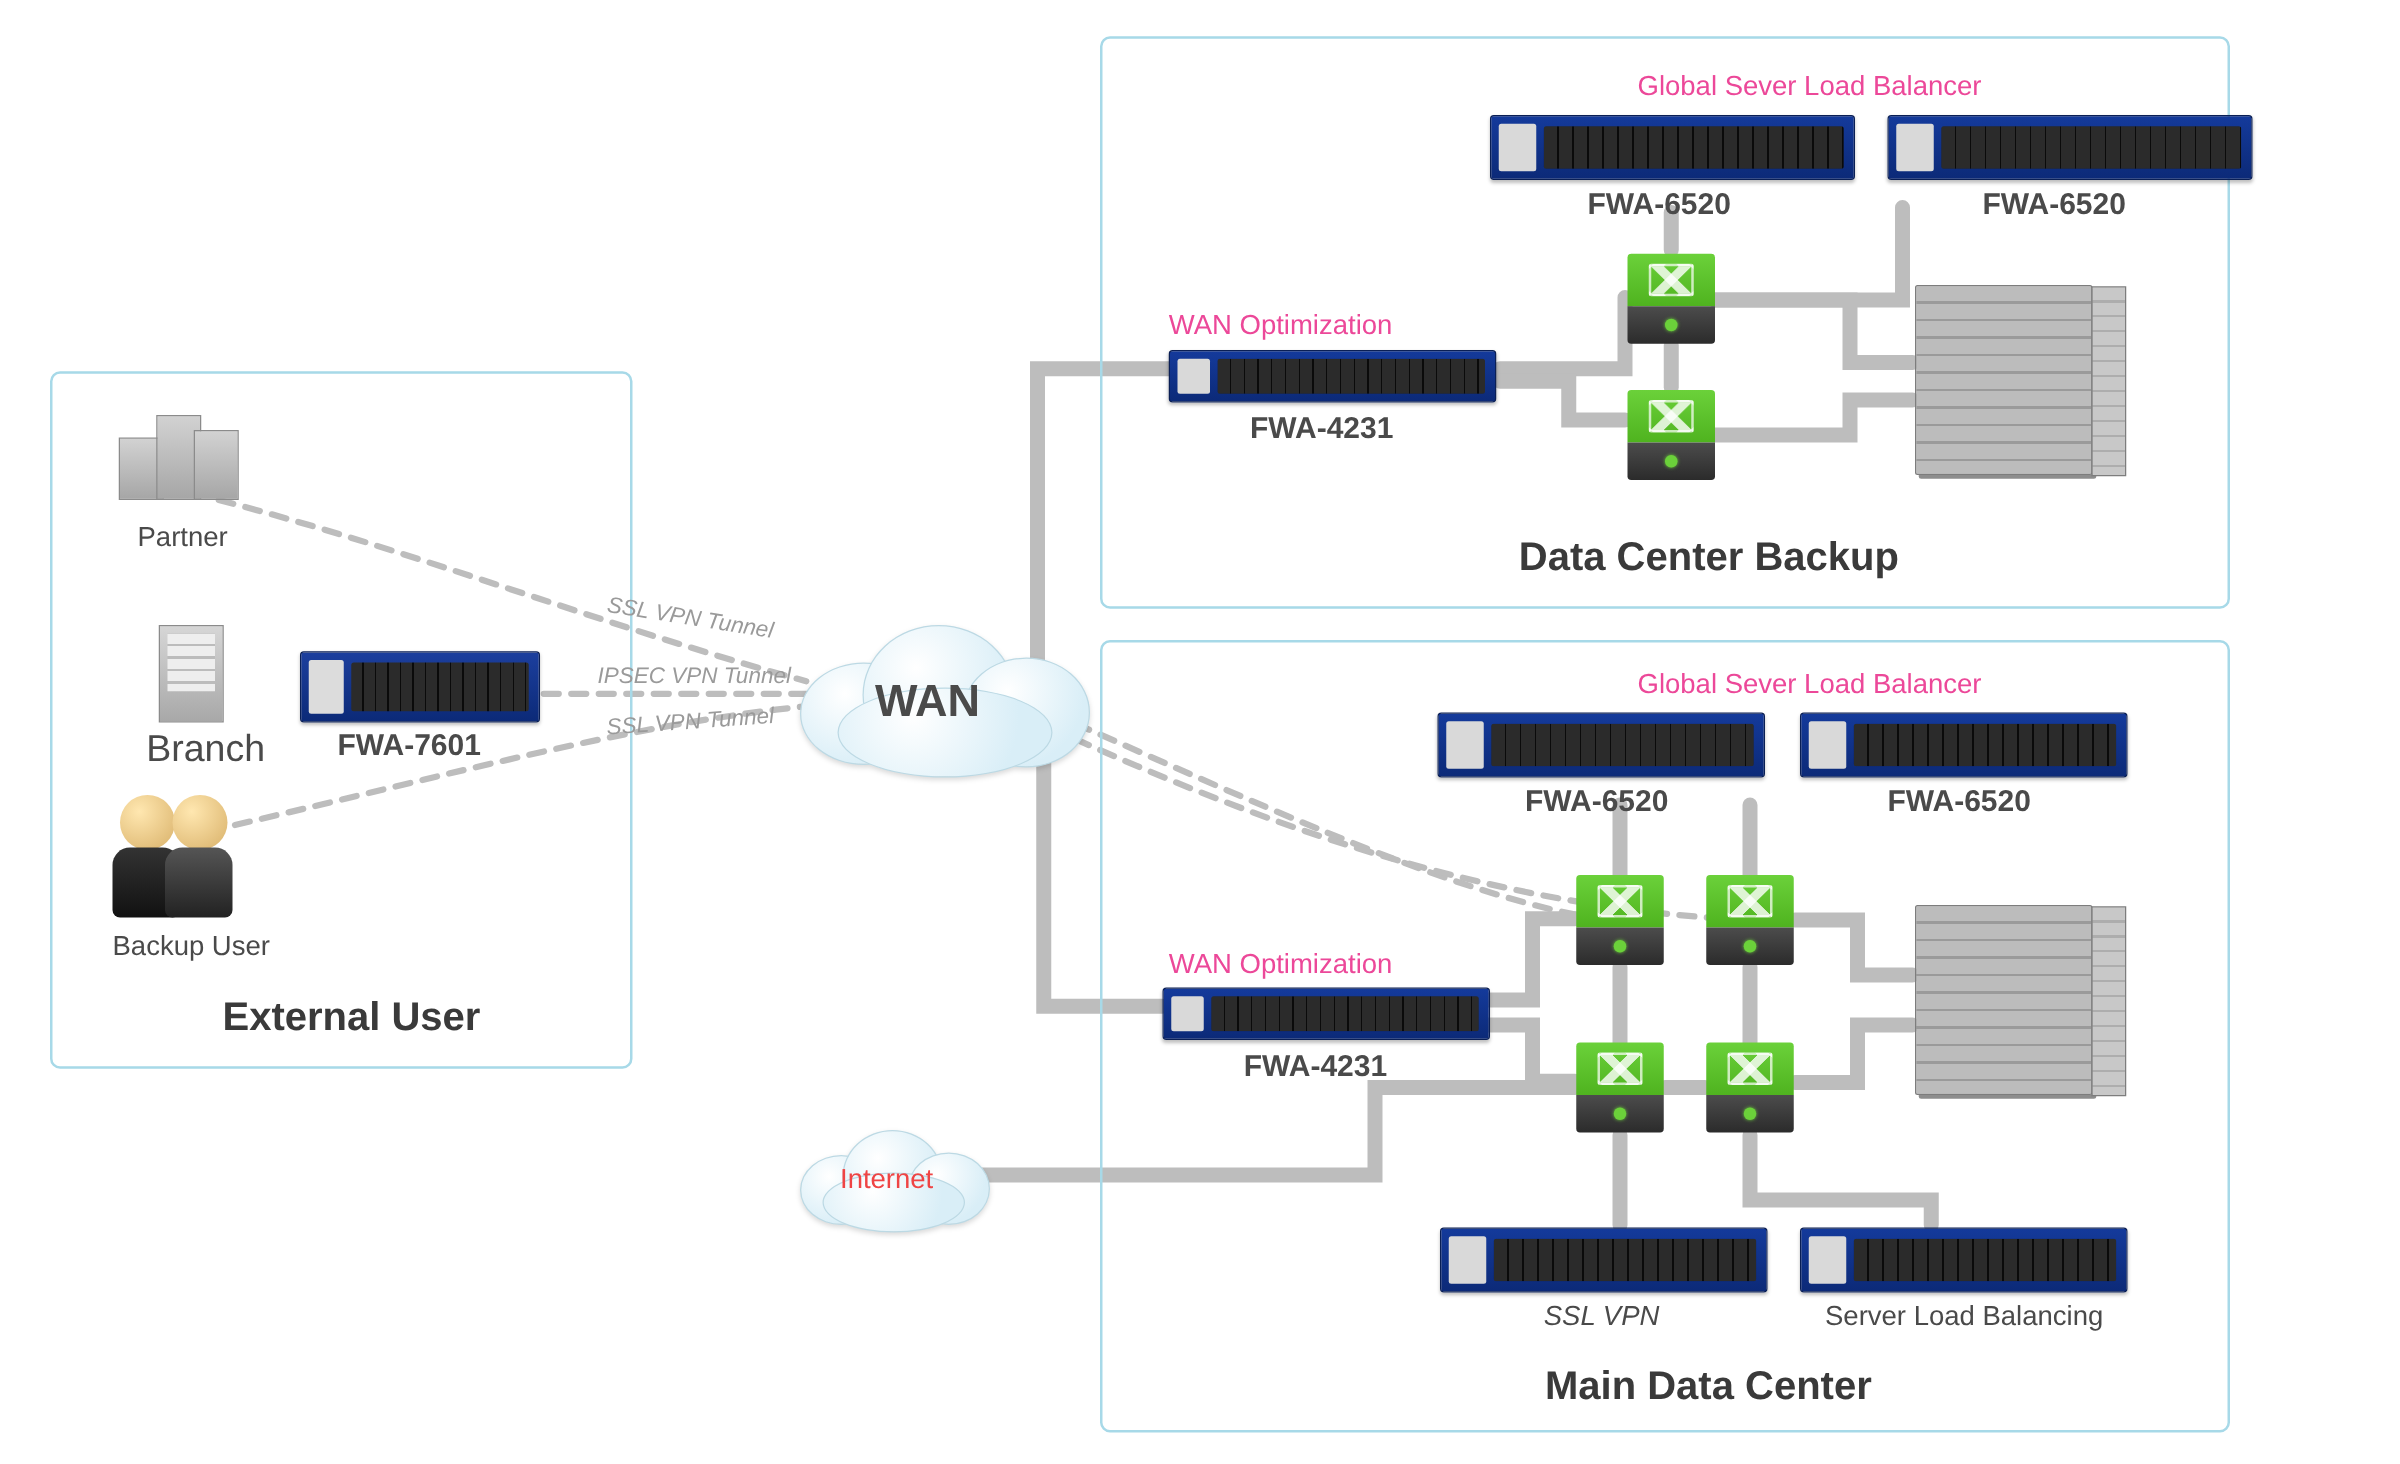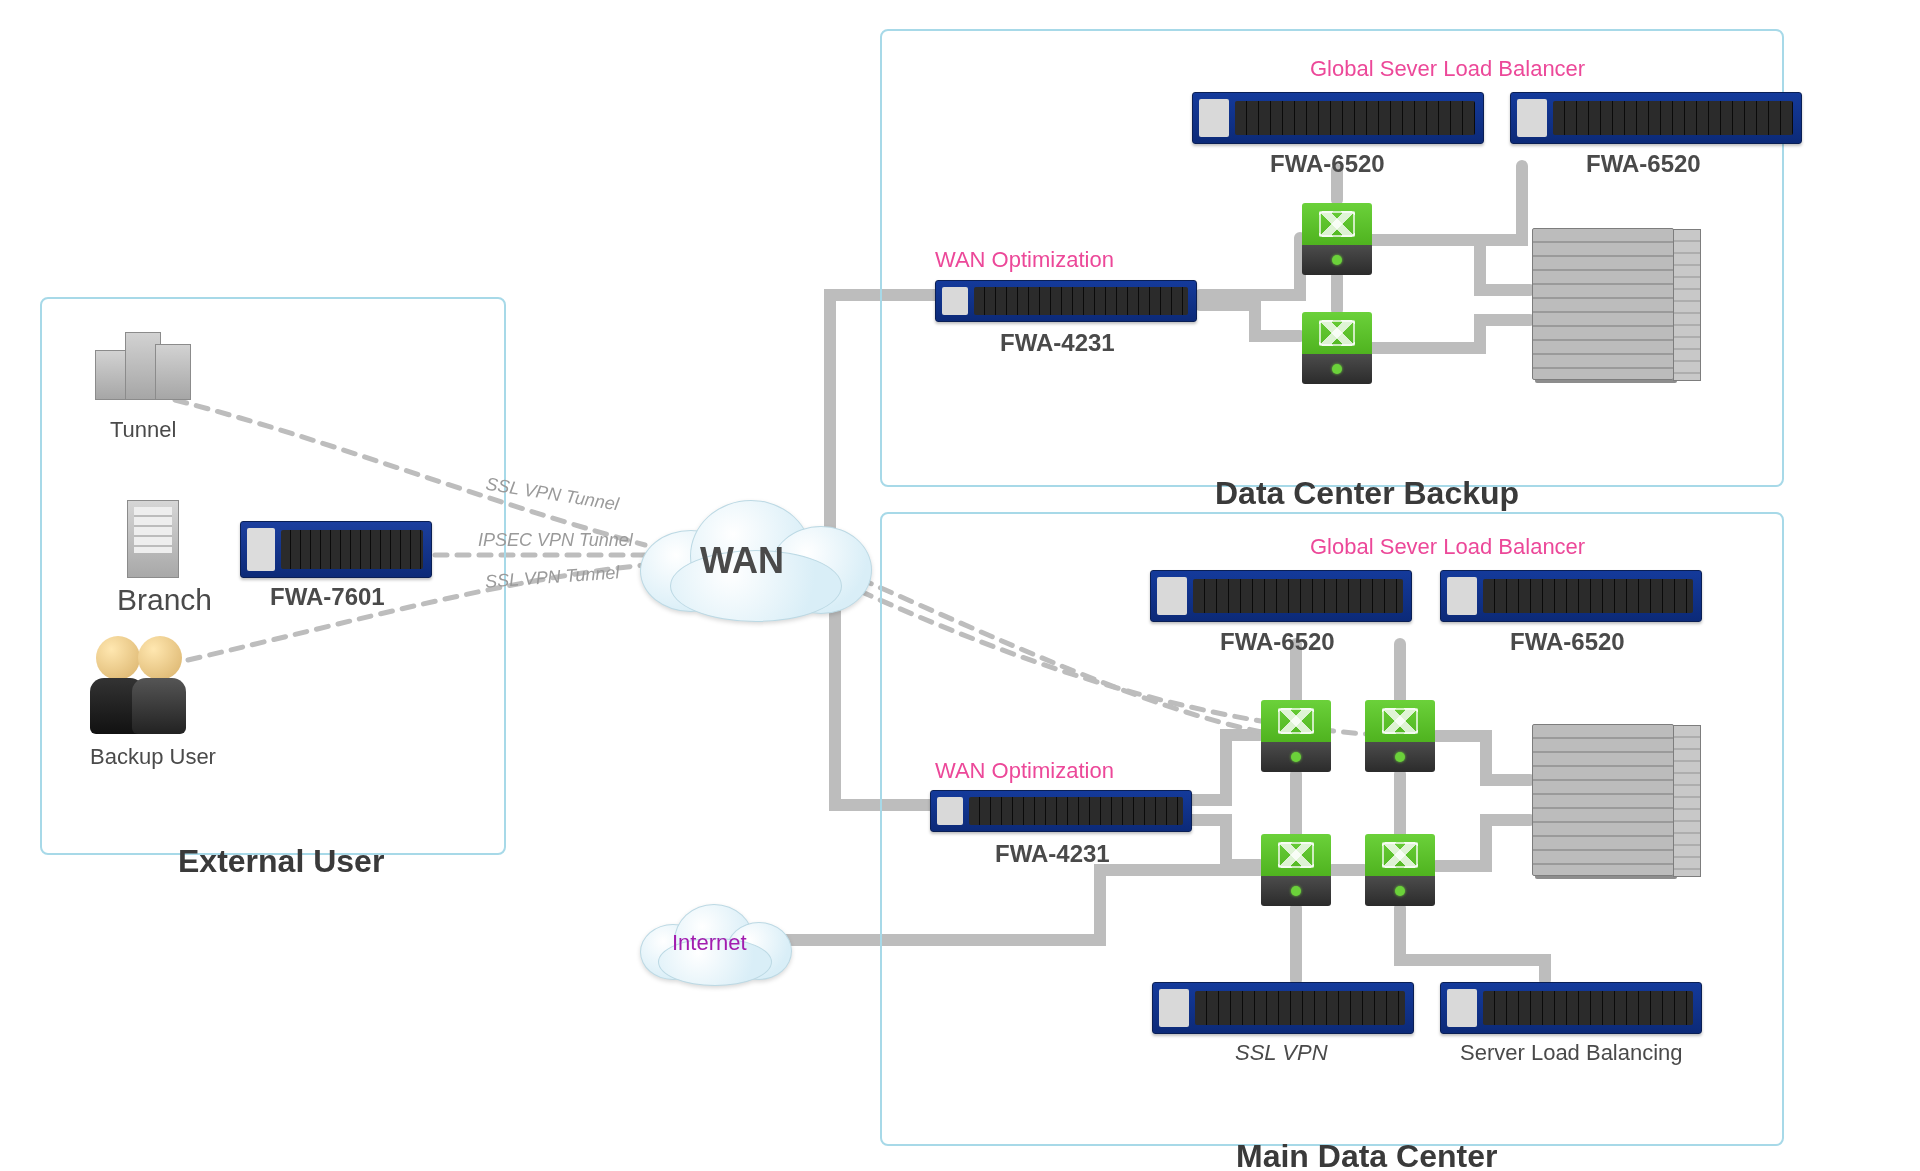--- a/index.html
+++ b/index.html
@@ -14,21 +14,20 @@
   .region-box {
     position: absolute;
     border: 2px solid #a7d9e8;
     border-radius: 8px;
     background: rgba(255,255,255,0.0);
   }
   .region-title {
     position: absolute;
     font-weight: 700;
     color: #3a3a3a;
-    margin-top: 48px;
   }
   .section-label {
     position: absolute;
     color: #ec4899;
   }
   .device-label {
     position: absolute;
     font-weight: 700;
     color: #4a4a4a;
     text-align: center;
@@ -256,21 +255,21 @@
 </svg>
 
 <div class="region-box" style="left:40px; top:297px; width:462px; height:554px;"></div>
 <div class="region-title" style="left:178px; top:795px; font-size:32px;">External User</div>
 
 <div class="partner-bldg" style="left:95px; top:332px;">
   <div class="blk" style="left:0; top:18px; height:48px;"></div>
   <div class="blk" style="left:30px; top:0; height:66px;"></div>
   <div class="blk" style="left:60px; top:12px; height:54px;"></div>
 </div>
-<div class="device-label-light" style="left:110px; top:417px; font-size:22px;">Tunnel</div>
+<div class="device-label-light" style="left:110px; top:417px; font-size:22px;">Partner</div>
 
 <div class="branch-bldg" style="left:127px; top:500px;"></div>
 <div class="device-label-light" style="left:117px; top:583px; font-size:30px;">Branch</div>
 
 <div class="appliance-branch" style="left:240px; top:521px;"></div>
 <div class="device-label" style="left:270px; top:583px; font-size:24px;">FWA-7601</div>
 
 <div class="people" style="left:88px; top:630px;">
   <div class="head" style="left:8px; top:6px;"></div>
   <div class="body" style="left:2px; top:48px; background:linear-gradient(#333,#111);"></div>
@@ -290,21 +289,21 @@
   <div class="blob" style="left:30px; top:60px; width:170px; height:70px;"></div>
 </div>
 <div class="cloud-label" style="left:700px; top:540px; font-size:36px;">WAN</div>
 
 <div class="cloud" style="left:640px; top:898px; width:150px; height:90px;">
   <div class="blob" style="left:0; top:26px; width:64px; height:54px;"></div>
   <div class="blob" style="left:34px; top:6px; width:78px; height:72px;"></div>
   <div class="blob" style="left:86px; top:24px; width:64px; height:56px;"></div>
   <div class="blob" style="left:18px; top:40px; width:112px; height:46px;"></div>
 </div>
-<div class="cloud-label" style="left:672px; top:930px; font-size:22px; font-weight:400; color:#a21caf;">Internet</div>
+<div class="cloud-label" style="left:672px; top:930px; font-size:22px; font-weight:400; color:#ef4444;">Internet</div>
 
 <div class="region-box" style="left:880px; top:29px; width:900px; height:454px;"></div>
 <div class="region-title" style="left:1215px; top:427px; font-size:32px;">Data Center Backup</div>
 
 <div class="section-label" style="left:1310px; top:56px; font-size:22px;">Global Sever Load Balancer</div>
 
 <div class="appliance-2u" style="left:1192px; top:92px;"></div>
 <div class="device-label" style="left:1270px; top:150px; font-size:24px;">FWA-6520</div>
 
 <div class="appliance-2u" style="left:1510px; top:92px;"></div>

